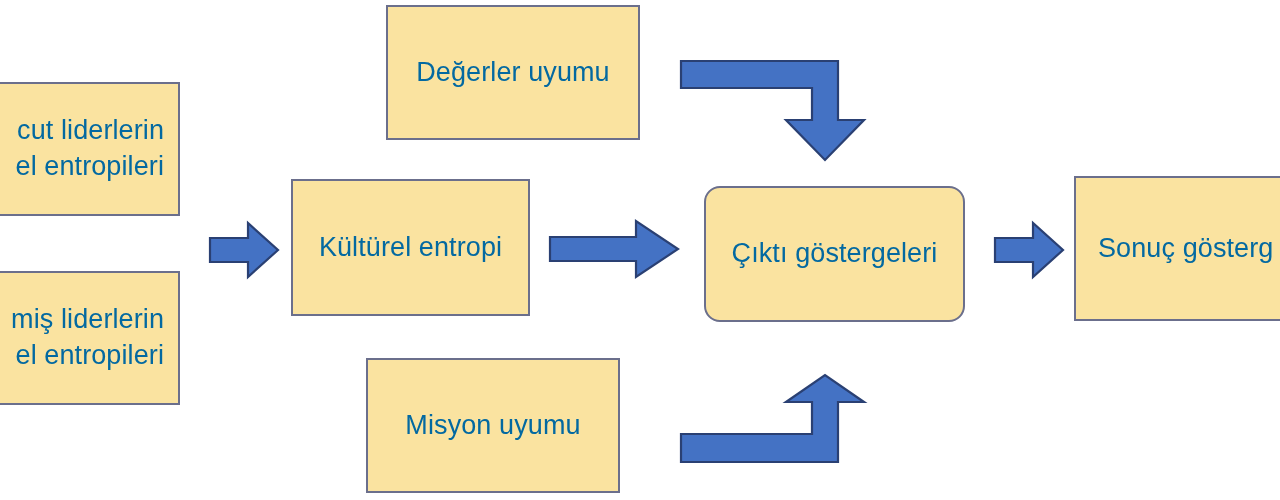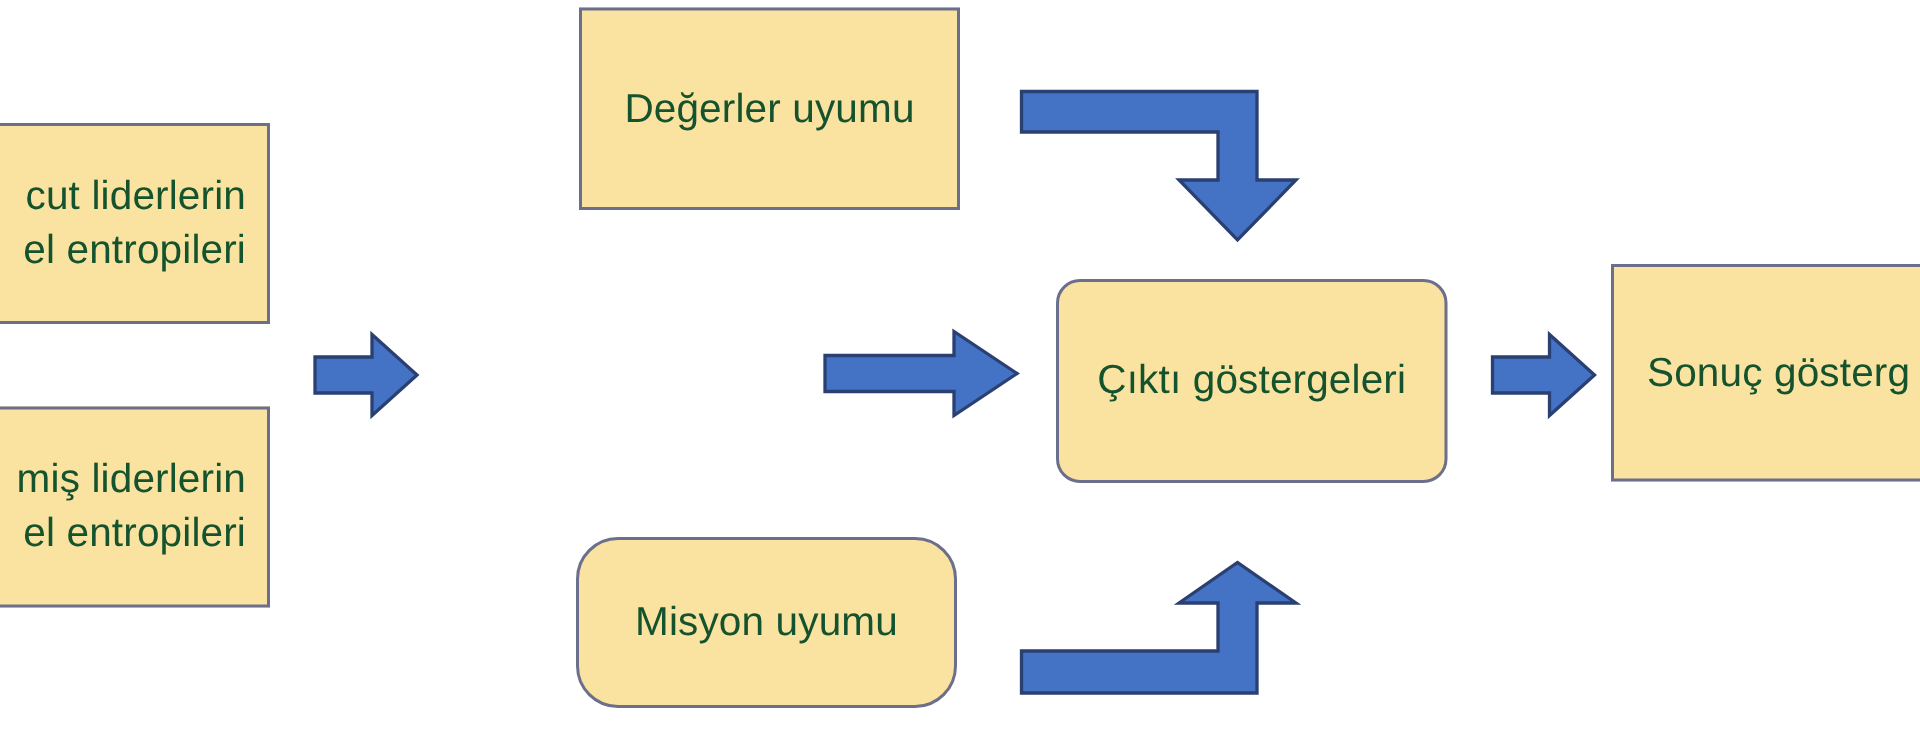--- a/index.html
+++ b/index.html
@@ -18,21 +18,21 @@
     overflow: hidden;
   }
   .node {
     position: absolute;
     box-sizing: border-box;
     background: #fae3a0;
     border: 2px solid #6b6f8c;
     display: flex;
     align-items: center;
     justify-content: center;
-    color: #14532d;
+    color: #0369a1;
     font-size: 27px;
     line-height: 1.32;
     text-align: center;
     letter-spacing: 0.1px;
   }
   .node .label {
     display: block;
     width: 100%;
     white-space: pre-line;
   }
@@ -83,20 +83,23 @@
   <div class="node" style="left:386px; top:5px; width:254px; height:135px;">
     <span class="label">Değerler uyumu</span>
   </div>
 
   <div class="arrow" style="left:678px; top:58px; width:190px; height:105px;">
     <svg width="190" height="105" viewBox="0 0 190 105">
       <polygon class="shape" points="3,3 160,3 160,62 186,62 147,102 108,62 134,62 134,30 3,30"></polygon>
     </svg>
   </div>
 
+  <div class="node" style="left:291px; top:179px; width:239px; height:137px;">
+    <span class="label">Kültürel entropi</span>
+  </div>
 
   <div class="arrow" style="left:548px; top:218px; width:132px; height:62px;">
     <svg width="132" height="62" viewBox="0 0 132 62">
       <polygon class="shape" points="2,19 88,19 88,3 130,31 88,59 88,43 2,43"></polygon>
     </svg>
   </div>
 
   <div class="node" style="left:704px; top:186px; width:261px; height:136px;border-radius:16px;">
     <span class="label">Çıktı göstergeleri</span>
   </div>
@@ -110,17 +113,17 @@
   <div class="node clip-right" style="left:1074px; top:176px; width:240px; height:145px;">
     <span class="label">Sonuç gösterg</span>
   </div>
 
   <div class="arrow" style="left:678px; top:372px; width:190px; height:100px;">
     <svg width="190" height="100" viewBox="0 0 190 100">
       <polygon class="shape" points="3,62 134,62 134,30 108,30 147,3 186,30 160,30 160,90 3,90"></polygon>
     </svg>
   </div>
 
-  <div class="node" style="left:384px; top:358px; width:254px; height:114px;border-radius:28px;">
+  <div class="node" style="left:366px; top:358px; width:254px; height:135px;">
     <span class="label">Misyon uyumu</span>
   </div>
 
 </div>
 
 </body></html>

